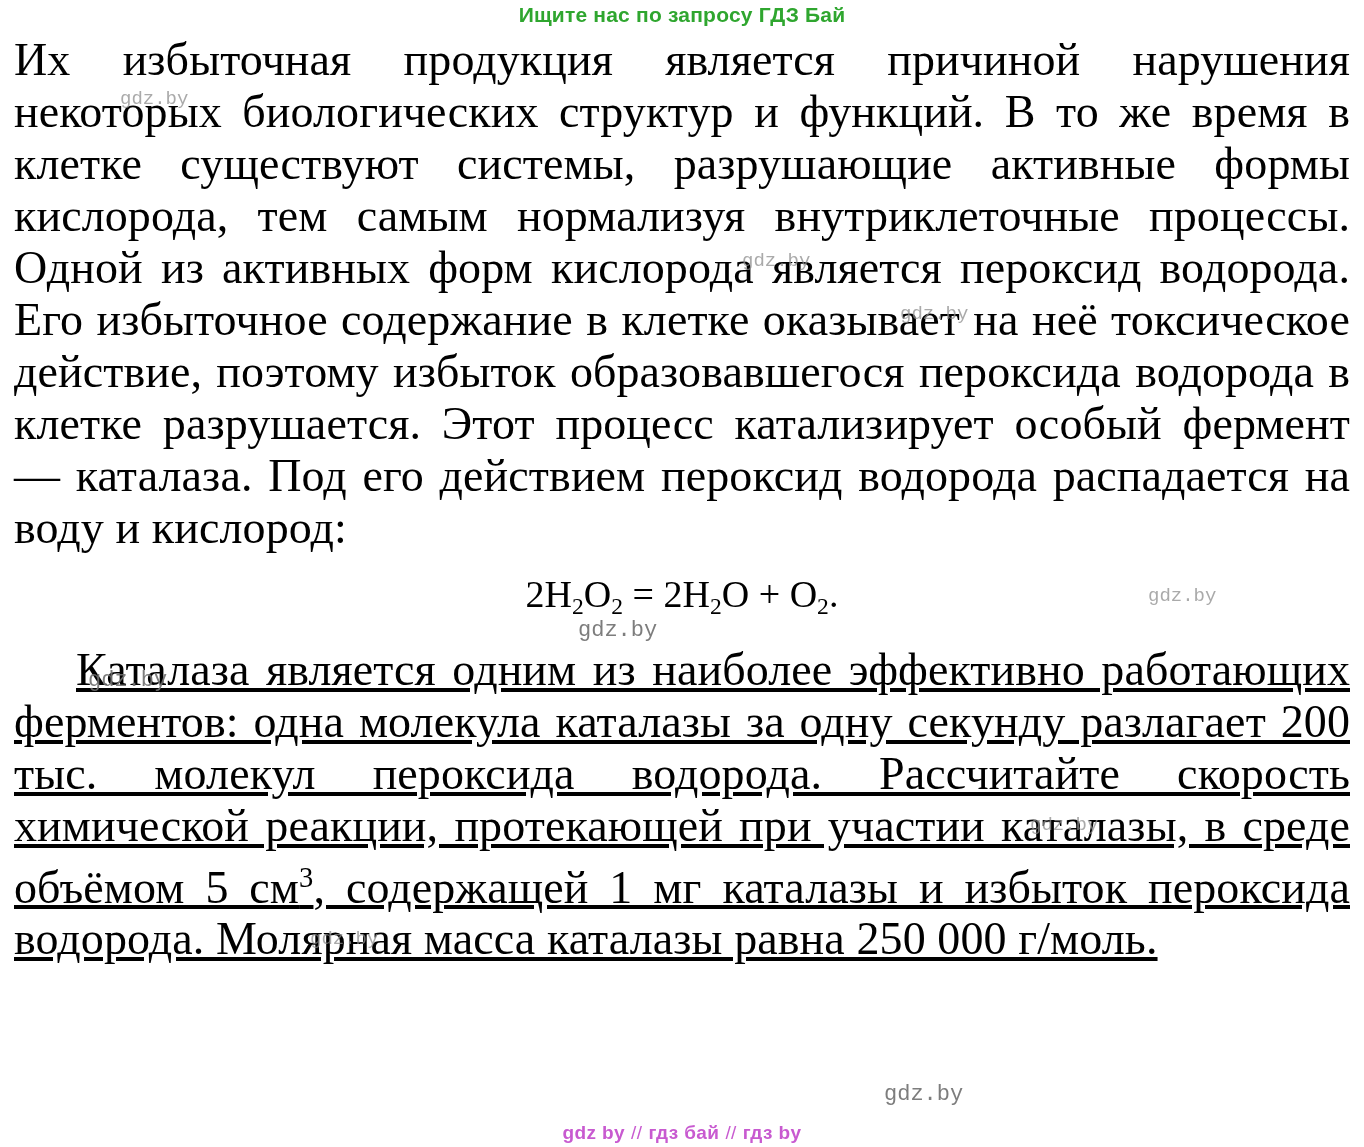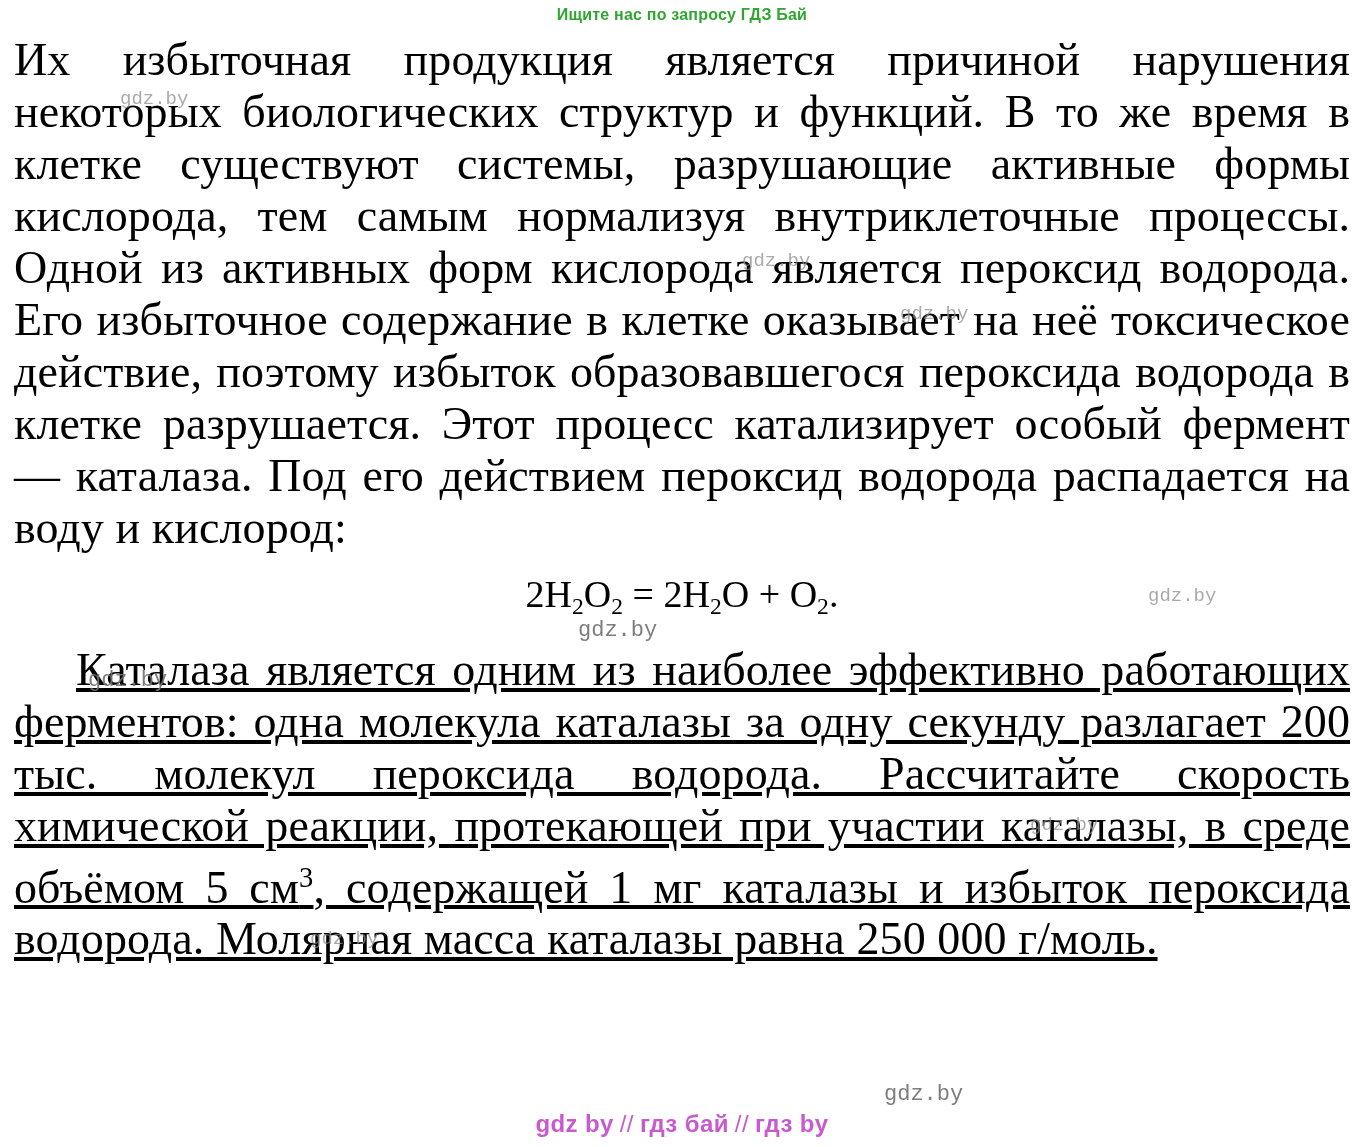--- a/index.html
+++ b/index.html
@@ -20,21 +20,21 @@
   .top-banner {
     position: absolute;
     top: 0;
     left: 0;
     width: 1364px;
     height: 30px;
     display: flex;
     align-items: center;
     justify-content: center;
     font-family: "Liberation Sans", sans-serif;
-    font-size: 16px;
+    font-size: 21px;
     font-weight: bold;
     color: #2fa62f;
     letter-spacing: 0.2px;
   }
 
   
   .page {
     position: absolute;
     top: 34px;
     left: 14px;
@@ -84,25 +84,25 @@
   .wm.dark {
     color: #6f6f6f;
     font-size: 22px;
     opacity: 0.9;
   }
 
   
   .footer {
     position: absolute;
     left: 0;
-    bottom: 9px;
+    bottom: 3px;
     width: 1364px;
     text-align: center;
     font-family: "Liberation Sans", sans-serif;
-    font-size: 24px;
+    font-size: 19px;
     color: #c85ad0;
     letter-spacing: 0.4px;
   }
   .footer .sep {
     color: #c85ad0;
     padding: 0 6px;
   }
   .footer .b {
     font-weight: bold;
   }

